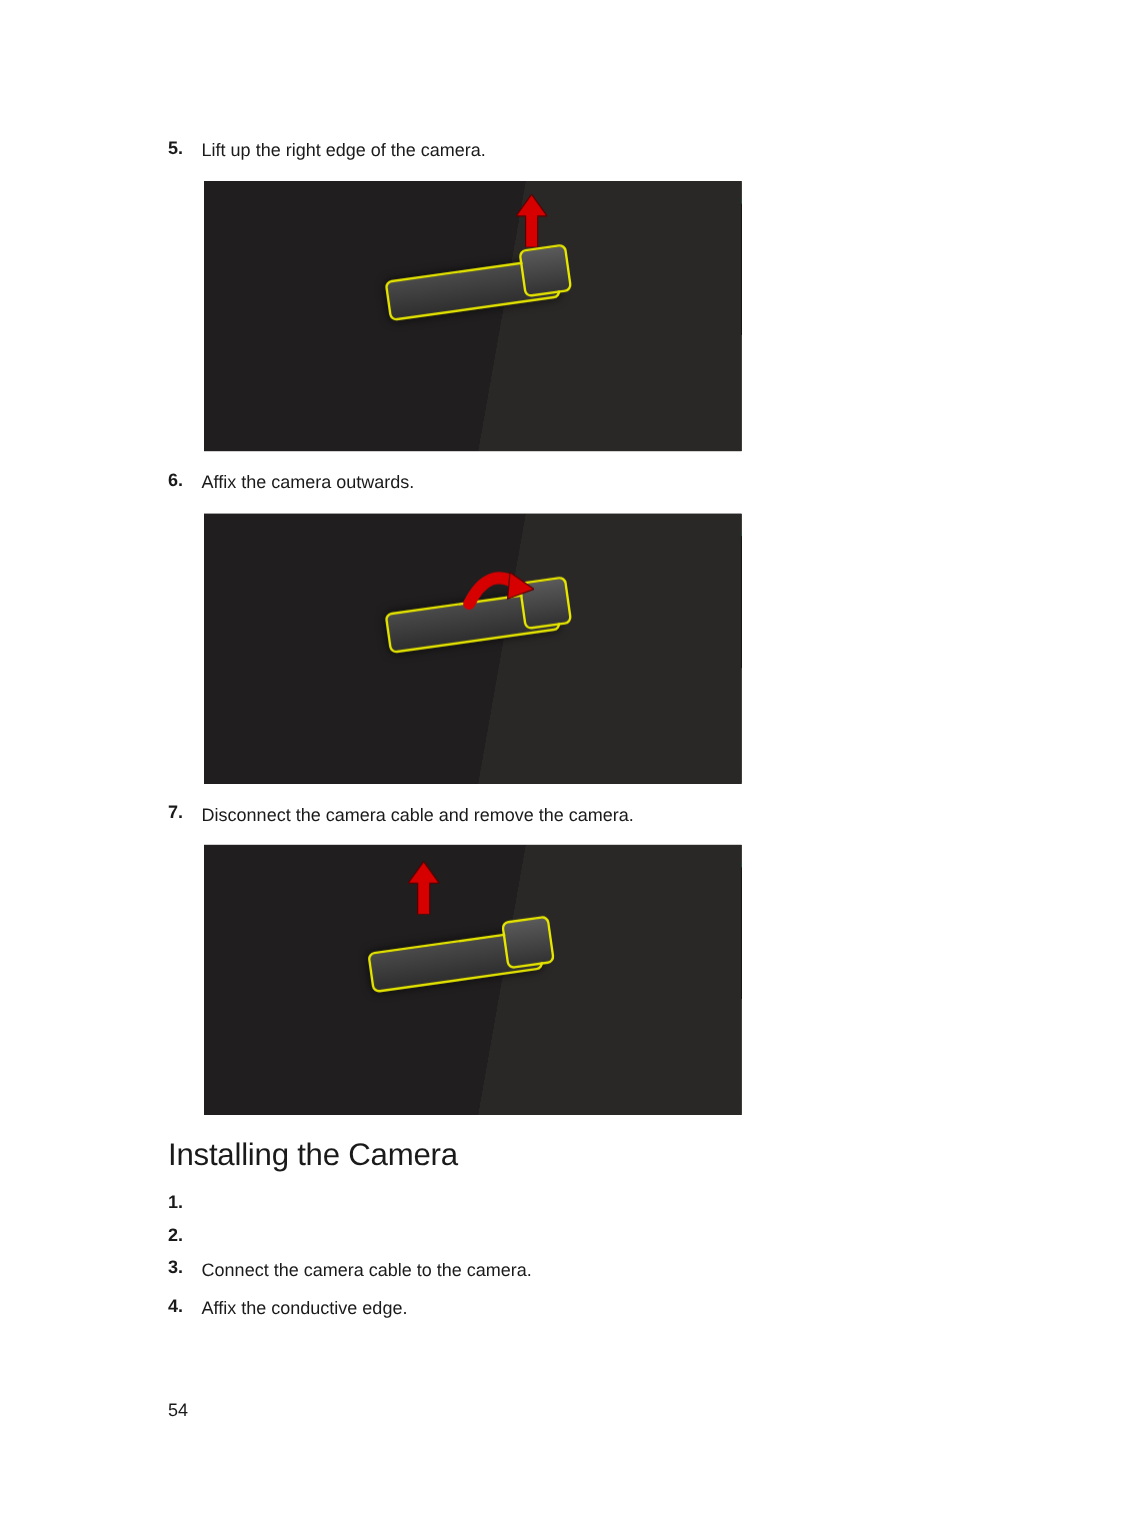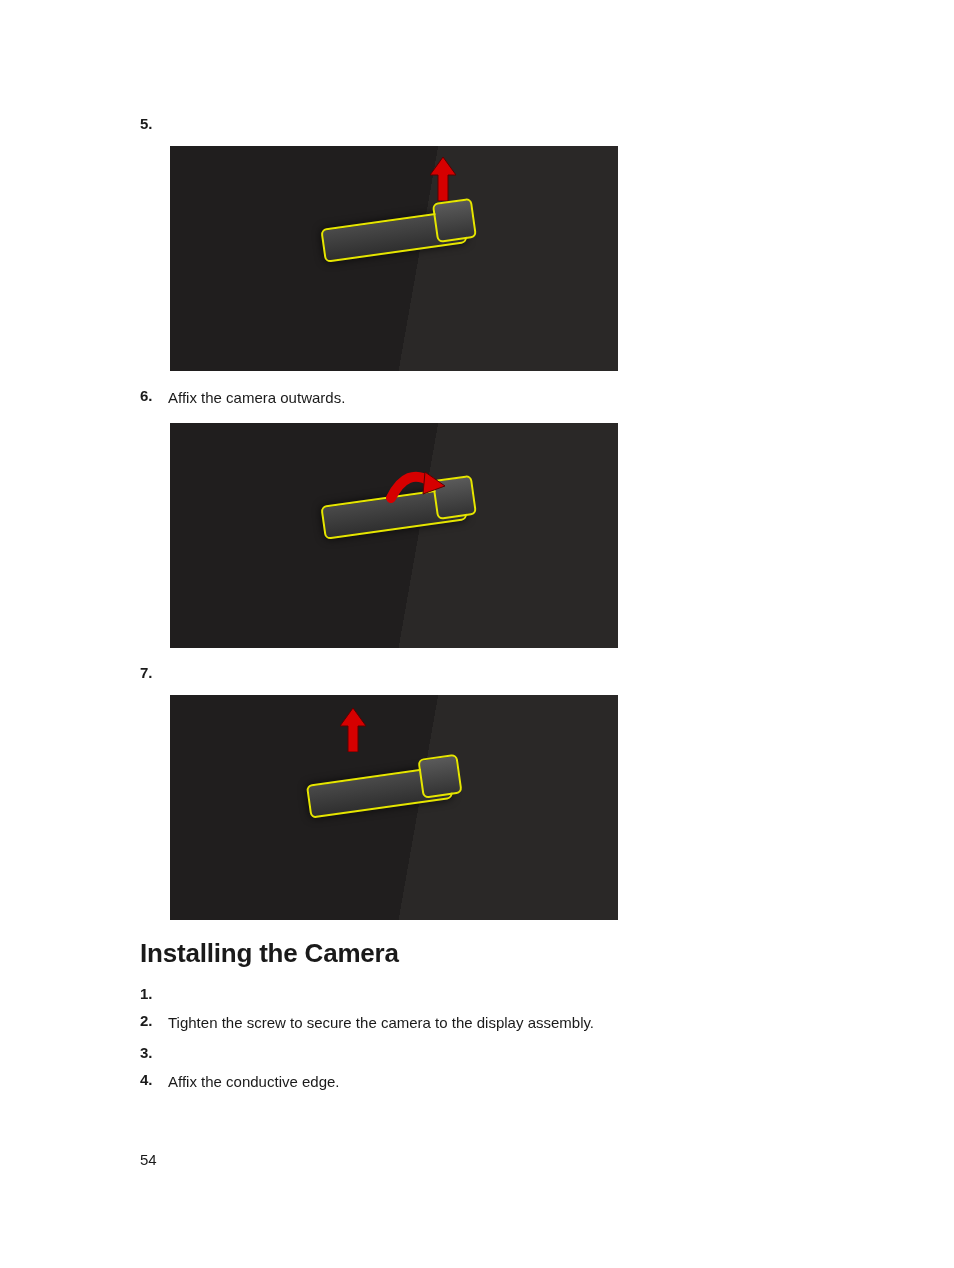--- a/index.html
+++ b/index.html
@@ -100,40 +100,41 @@
     left: 48%;
     top: 20%;
     width: 60px;
     height: 44px;
   }
   .fig3 .arrow-up { left: 38%; top: 6%; }
   .fig3 .module { transform: translate(-60%, -30%) rotate(-8deg); }
 
   h2.section-heading {
     font-size: 26px;
-    font-weight: 700;
+    font-weight: 400;
     margin: 18px 0 16px 0;
     letter-spacing: -0.2px;
   }
   .steps-list .step { margin-bottom: 10px; }
   .page-number {
     position: absolute;
     left: 140px;
-    bottom: 100px;
+    bottom: 84px;
     font-size: 15px;
     margin-top: 24px;
   }
 </style>
 </head>
 <body>
 
 <div class="page">
 
   <div class="step">
     <div class="step-num">5.</div>
+    <div class="step-text">Lift up the right edge of the camera.</div>
   </div>
   <div class="figure fig1">
     <div class="glass"></div>
     <div class="module"></div>
     <div class="arrow-up">
       <svg viewBox="0 0 26 44" width="26" height="44">
         <path d="M13 0 L26 18 L18 18 L18 44 L8 44 L8 18 L0 18 Z" fill="#d60000" stroke="#5a0000" stroke-width="1"></path>
       </svg>
     </div>
   </div>
@@ -148,43 +149,44 @@
     <div class="arrow-curved">
       <svg viewBox="0 0 60 44" width="60" height="44">
         <path d="M6 30 Q 22 -2 46 14" fill="none" stroke="#d60000" stroke-width="10" stroke-linecap="round"></path>
         <path d="M40 4 L60 18 L38 26 Z" fill="#d60000" stroke="#5a0000" stroke-width="1"></path>
       </svg>
     </div>
   </div>
 
   <div class="step">
     <div class="step-num">7.</div>
+    <div class="step-text">Disconnect the camera cable and remove the camera.</div>
   </div>
   <div class="figure fig3">
     <div class="glass"></div>
     <div class="module"></div>
     <div class="arrow-up">
       <svg viewBox="0 0 26 44" width="26" height="44">
         <path d="M13 0 L26 18 L18 18 L18 44 L8 44 L8 18 L0 18 Z" fill="#d60000" stroke="#5a0000" stroke-width="1"></path>
       </svg>
     </div>
   </div>
 
   <h2 class="section-heading">Installing the Camera</h2>
 
   <div class="steps-list">
     <div class="step">
       <div class="step-num">1.</div>
     </div>
     <div class="step">
       <div class="step-num">2.</div>
-      <div class="step-text">Tighten the screw to secure the camera to the display assembly.</div>
     </div>
     <div class="step">
       <div class="step-num">3.</div>
+      <div class="step-text">Connect the camera cable to the camera.</div>
     </div>
     <div class="step">
       <div class="step-num">4.</div>
       <div class="step-text">Affix the conductive edge.</div>
     </div>
   </div>
 
   <div class="page-number">54</div>
 
 </div>

